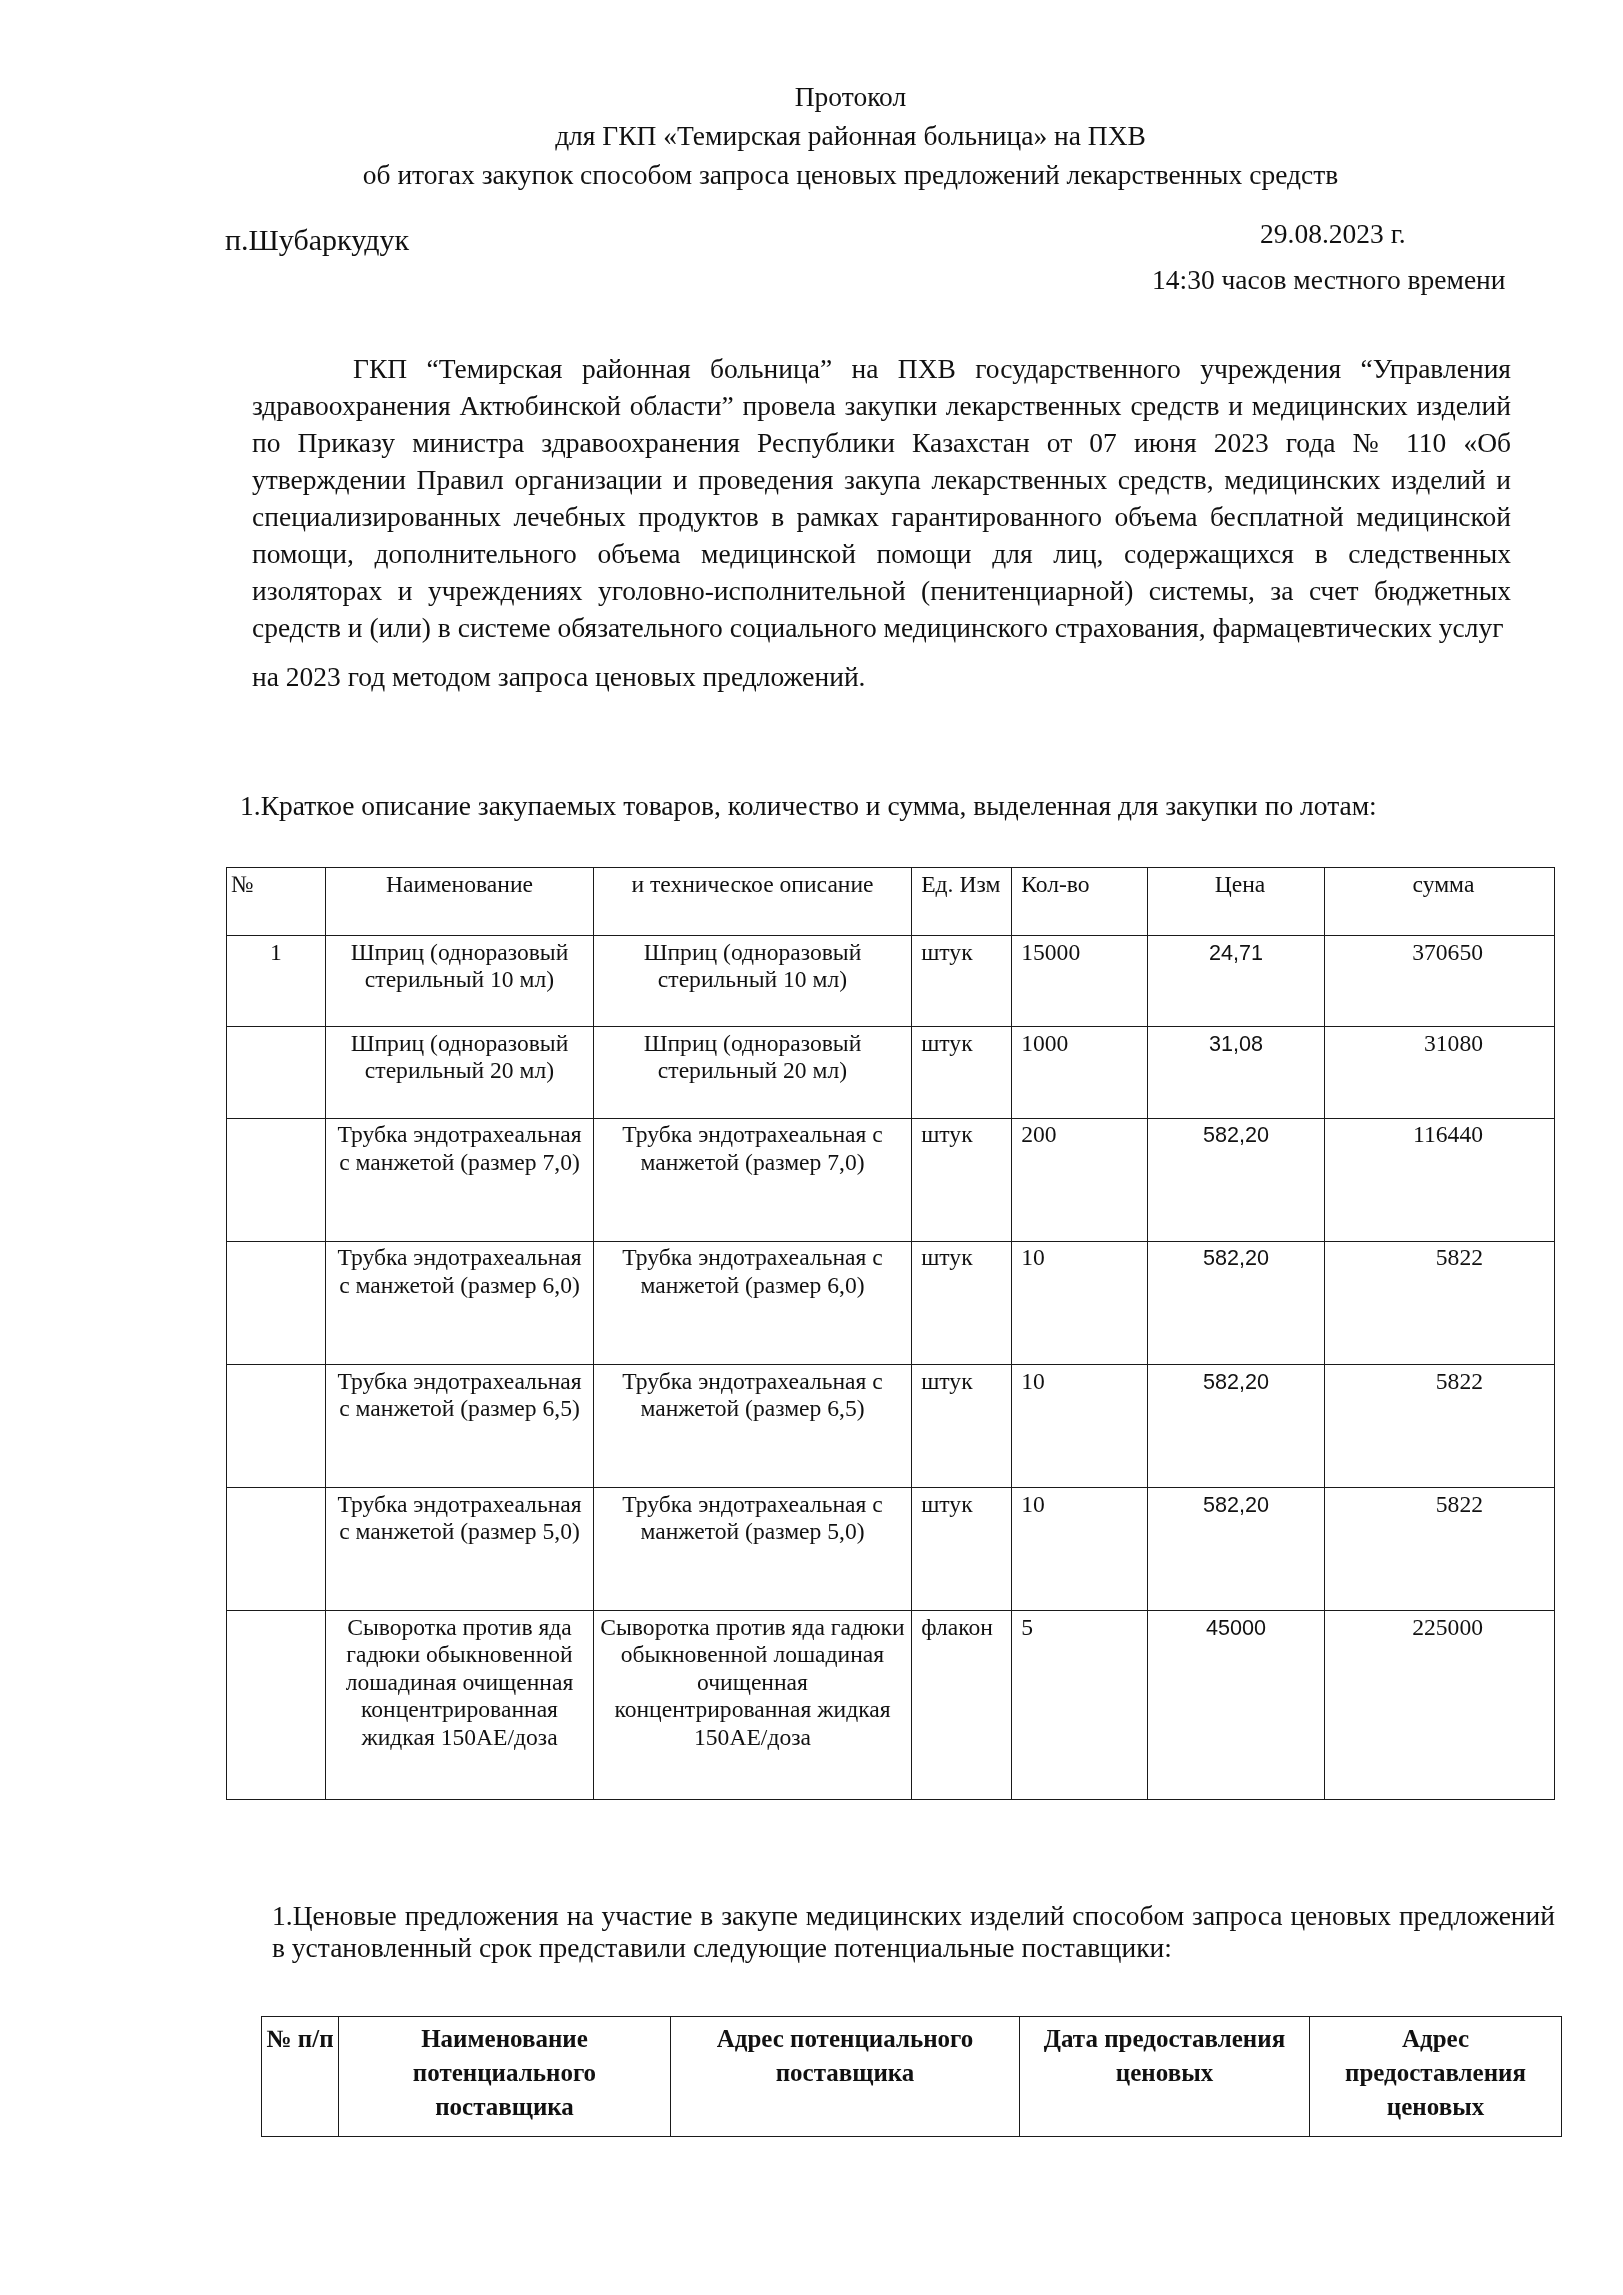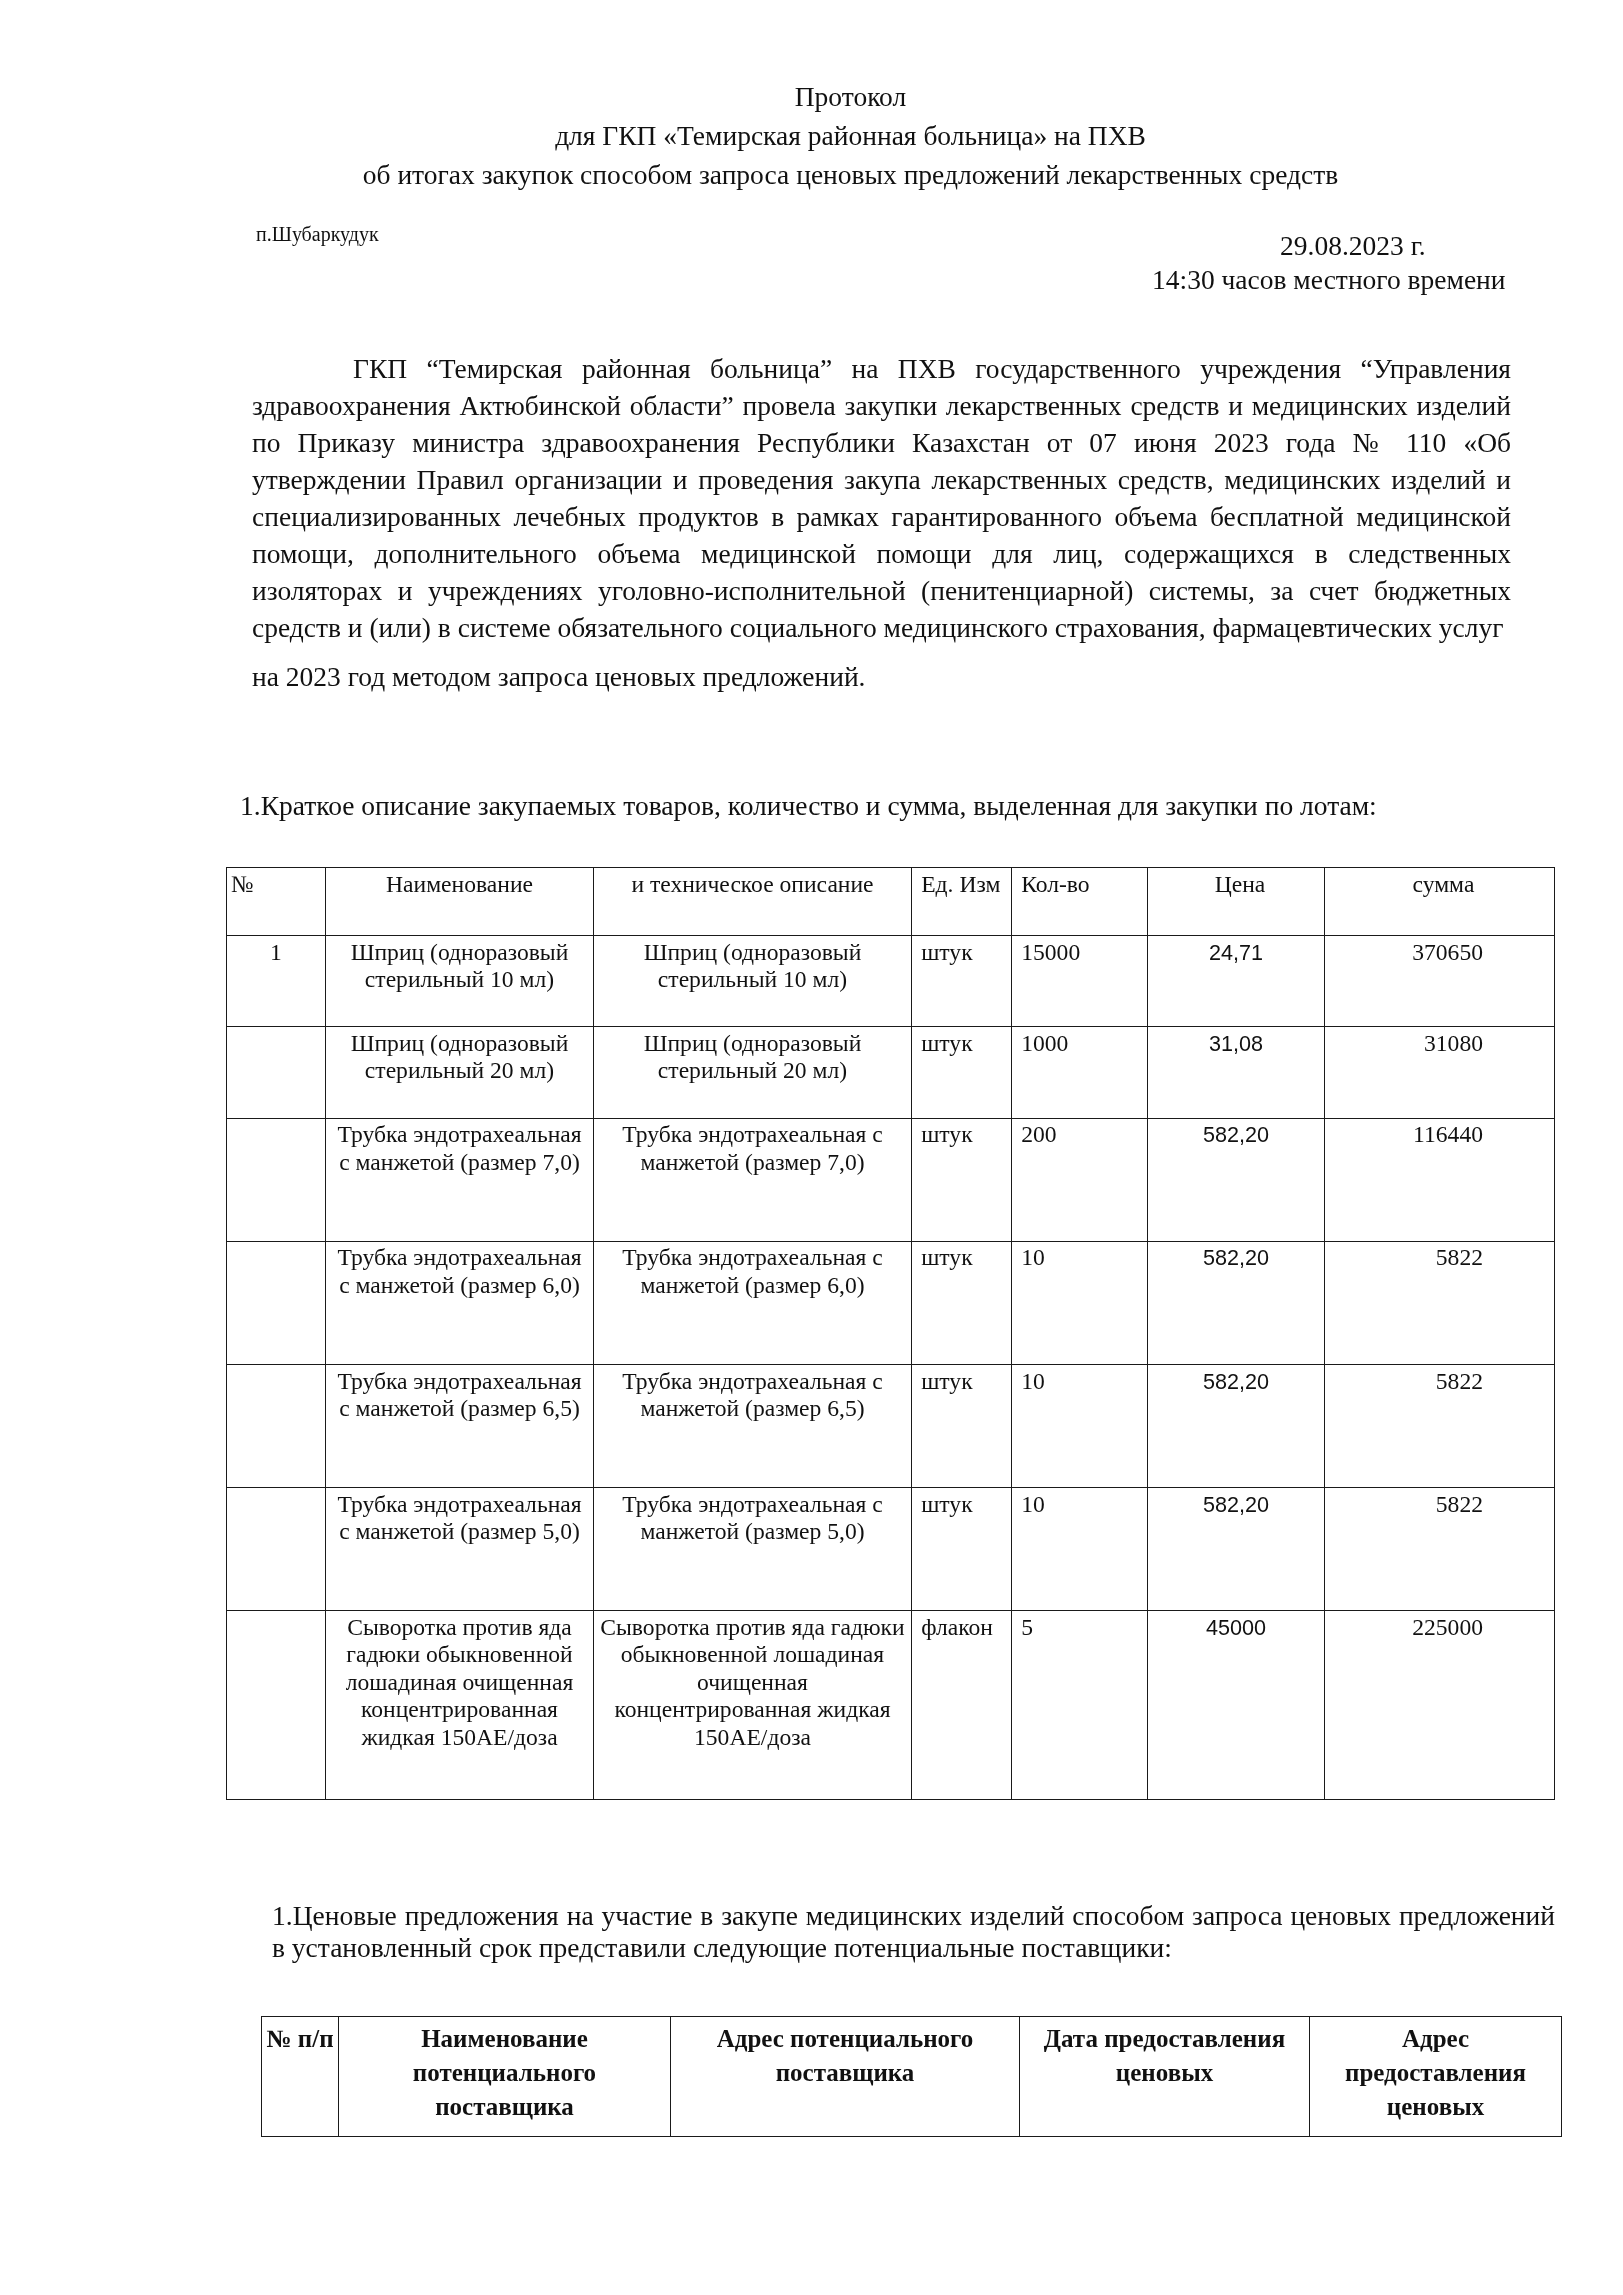--- a/index.html
+++ b/index.html
@@ -6,22 +6,22 @@
   body {
     width: 1623px; height: 2295px; position: relative; overflow: hidden;
     font-family: "Liberation Serif", "DejaVu Serif", serif;
     color: #111111;
   }
   .page { position: absolute; left: 0; top: 0; width: 1623px; height: 2295px; }
   .title-block {
     position: absolute; left: 196px; top: 77px; width: 1309px;
     text-align: center; font-size: 27.5px; line-height: 39px;
   }
-  .place { position: absolute; left: 256px; top: 223px; font-size: 20px; }
-  .date  { position: absolute; left: 1260px; top: 230px; font-size: 27.5px; margin-left: 20px; }
+  .place { position: absolute; left: 225px; top: 223px; font-size: 30px; }
+  .date  { position: absolute; left: 1260px; top: 218px; font-size: 27.5px; }
   .time  { position: absolute; left: 1152px; top: 264px; font-size: 27.5px; text-align: right; }
   .intro {
     position: absolute; left: 240px; top: 338px; width: 1283px;
     font-size: 27.5px; line-height: 37px; text-align: justify;
   }
   .intro p { margin: 12px; }
   .intro .ind { text-indent: 101px; }
   .intro .last { text-align: left; }
   .section {
     position: absolute; left: 240px; width: 1283px; font-size: 27.5px;

